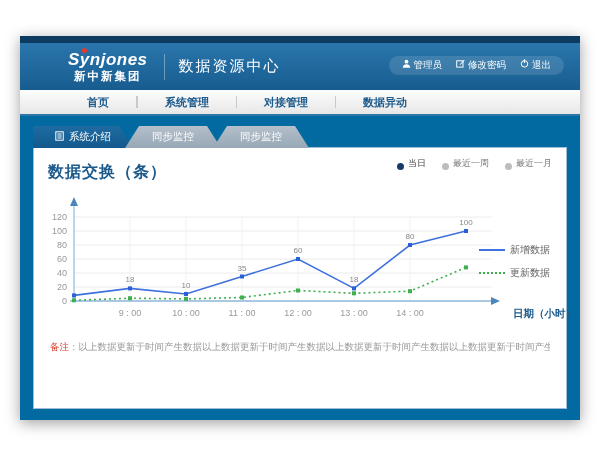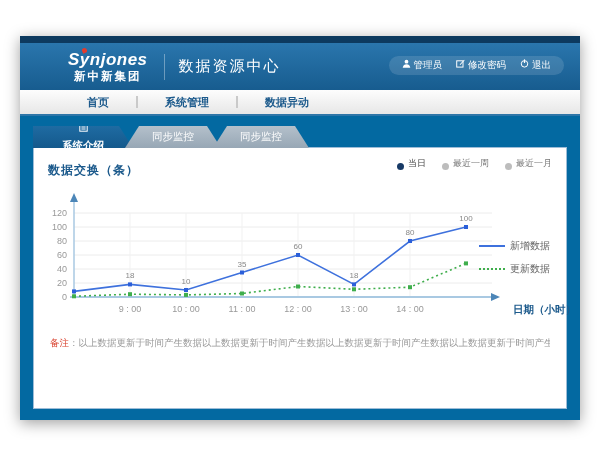--- a/index.html
+++ b/index.html
@@ -29,34 +29,34 @@
          display:flex; align-items:center; padding-left:40px; }
   .nav-item { color:#1c5a8c; font-size:11px; font-weight:bold; padding:0 27px; cursor:pointer; white-space:nowrap; }
   .nav-sep { width:1px; height:12px; background:#c9c9c9; }
 
   
   .content { padding:10px 13px 0 13px; }
 
   .tabs { display:flex; align-items:flex-end; height:22px; position:relative; z-index:2; }
   .tab { height:22px; display:flex; align-items:center; justify-content:center; gap:5px;
          font-size:10.5px; color:#fff; cursor:pointer; }
-  .tab.active { width:100px; background:linear-gradient(#1f6ba2,#14598c); font-weight:bold;
-                clip-path:polygon(0 0,calc(100% - 14px) 0,100% 100%,0 100%);flex-direction:column; }
+  .tab.active { width:100px; background:linear-gradient(#1f6ba2,#14598c); font-weight:normal;
+                clip-path:polygon(0 0,calc(100% - 14px) 0,100% 100%,0 100%); }
   .tab.inactive { width:96px; background:linear-gradient(#b4c0cb,#97a7b5); margin-left:-8px;
                   clip-path:polygon(14px 0,calc(100% - 14px) 0,100% 100%,0 100%); }
 
   .panel { background:#fff; border:1px solid #9dbdd8; height:262px; margin-top:-1px; position:relative; }
 
   .radio-row { position:absolute; top:9px; right:14px; display:flex; align-items:center; gap:16px; }
   .radio-item { display:flex; align-items:flex-end; gap:4px; font-size:9px; color:#777; cursor:pointer; }
   .radio-dot { width:7px; height:7px; border-radius:50%; background:#bdbdbd; }
   .radio-item.selected .radio-dot { background:#173a66; }
   .radio-item.selected { color:#444; }
 
-  .ylabel { color:#1c5a8c; font-size:12px; font-weight:bold; margin:14px 0 0 14px; letter-spacing:1px; }
+  .ylabel { color:#1c5a8c; font-size:16px; font-weight:bold; margin:14px 0 0 14px; letter-spacing:1px; }
 
   .chart-wrap { position:relative; margin-top:2px; }
   svg.chart { display:block; margin-left:6px; }
 
   .legend { position:absolute; top:58px; right:16px; display:flex; flex-direction:column; gap:9px; }
   .legend-item { display:flex; align-items:center; gap:5px; font-size:10px; color:#666; }
   .legend-line { width:26px; border-top:2px solid #3e71dd; }
   .legend-line.dotted { border-top-style:dotted; border-top-color:#3fae4c; }
 
   .note { margin:4px 16px 0 16px; font-size:9.5px; color:#999; white-space:nowrap; overflow:hidden; }
@@ -107,20 +107,21 @@
       </div>
     </div>
   </div>
 
   <div class="nav">
     <div class="nav-item">首页</div>
     <div class="nav-sep"></div>
     <div class="nav-sep"></div>
     <div class="nav-item">系统管理</div>
     <div class="nav-sep"></div>
+    <div class="nav-item">对接管理</div>
     <div class="nav-sep"></div>
     <div class="nav-item">数据异动</div>
   </div>
 
   <div class="content">
     <div class="tabs">
       <div class="tab active">
         <span>
           <svg width="9" height="10" viewBox="0 0 9 10">
               <rect x="0.8" y="0.8" width="7.4" height="8.4" fill="none" stroke="#fff" stroke-width="1"></rect>

